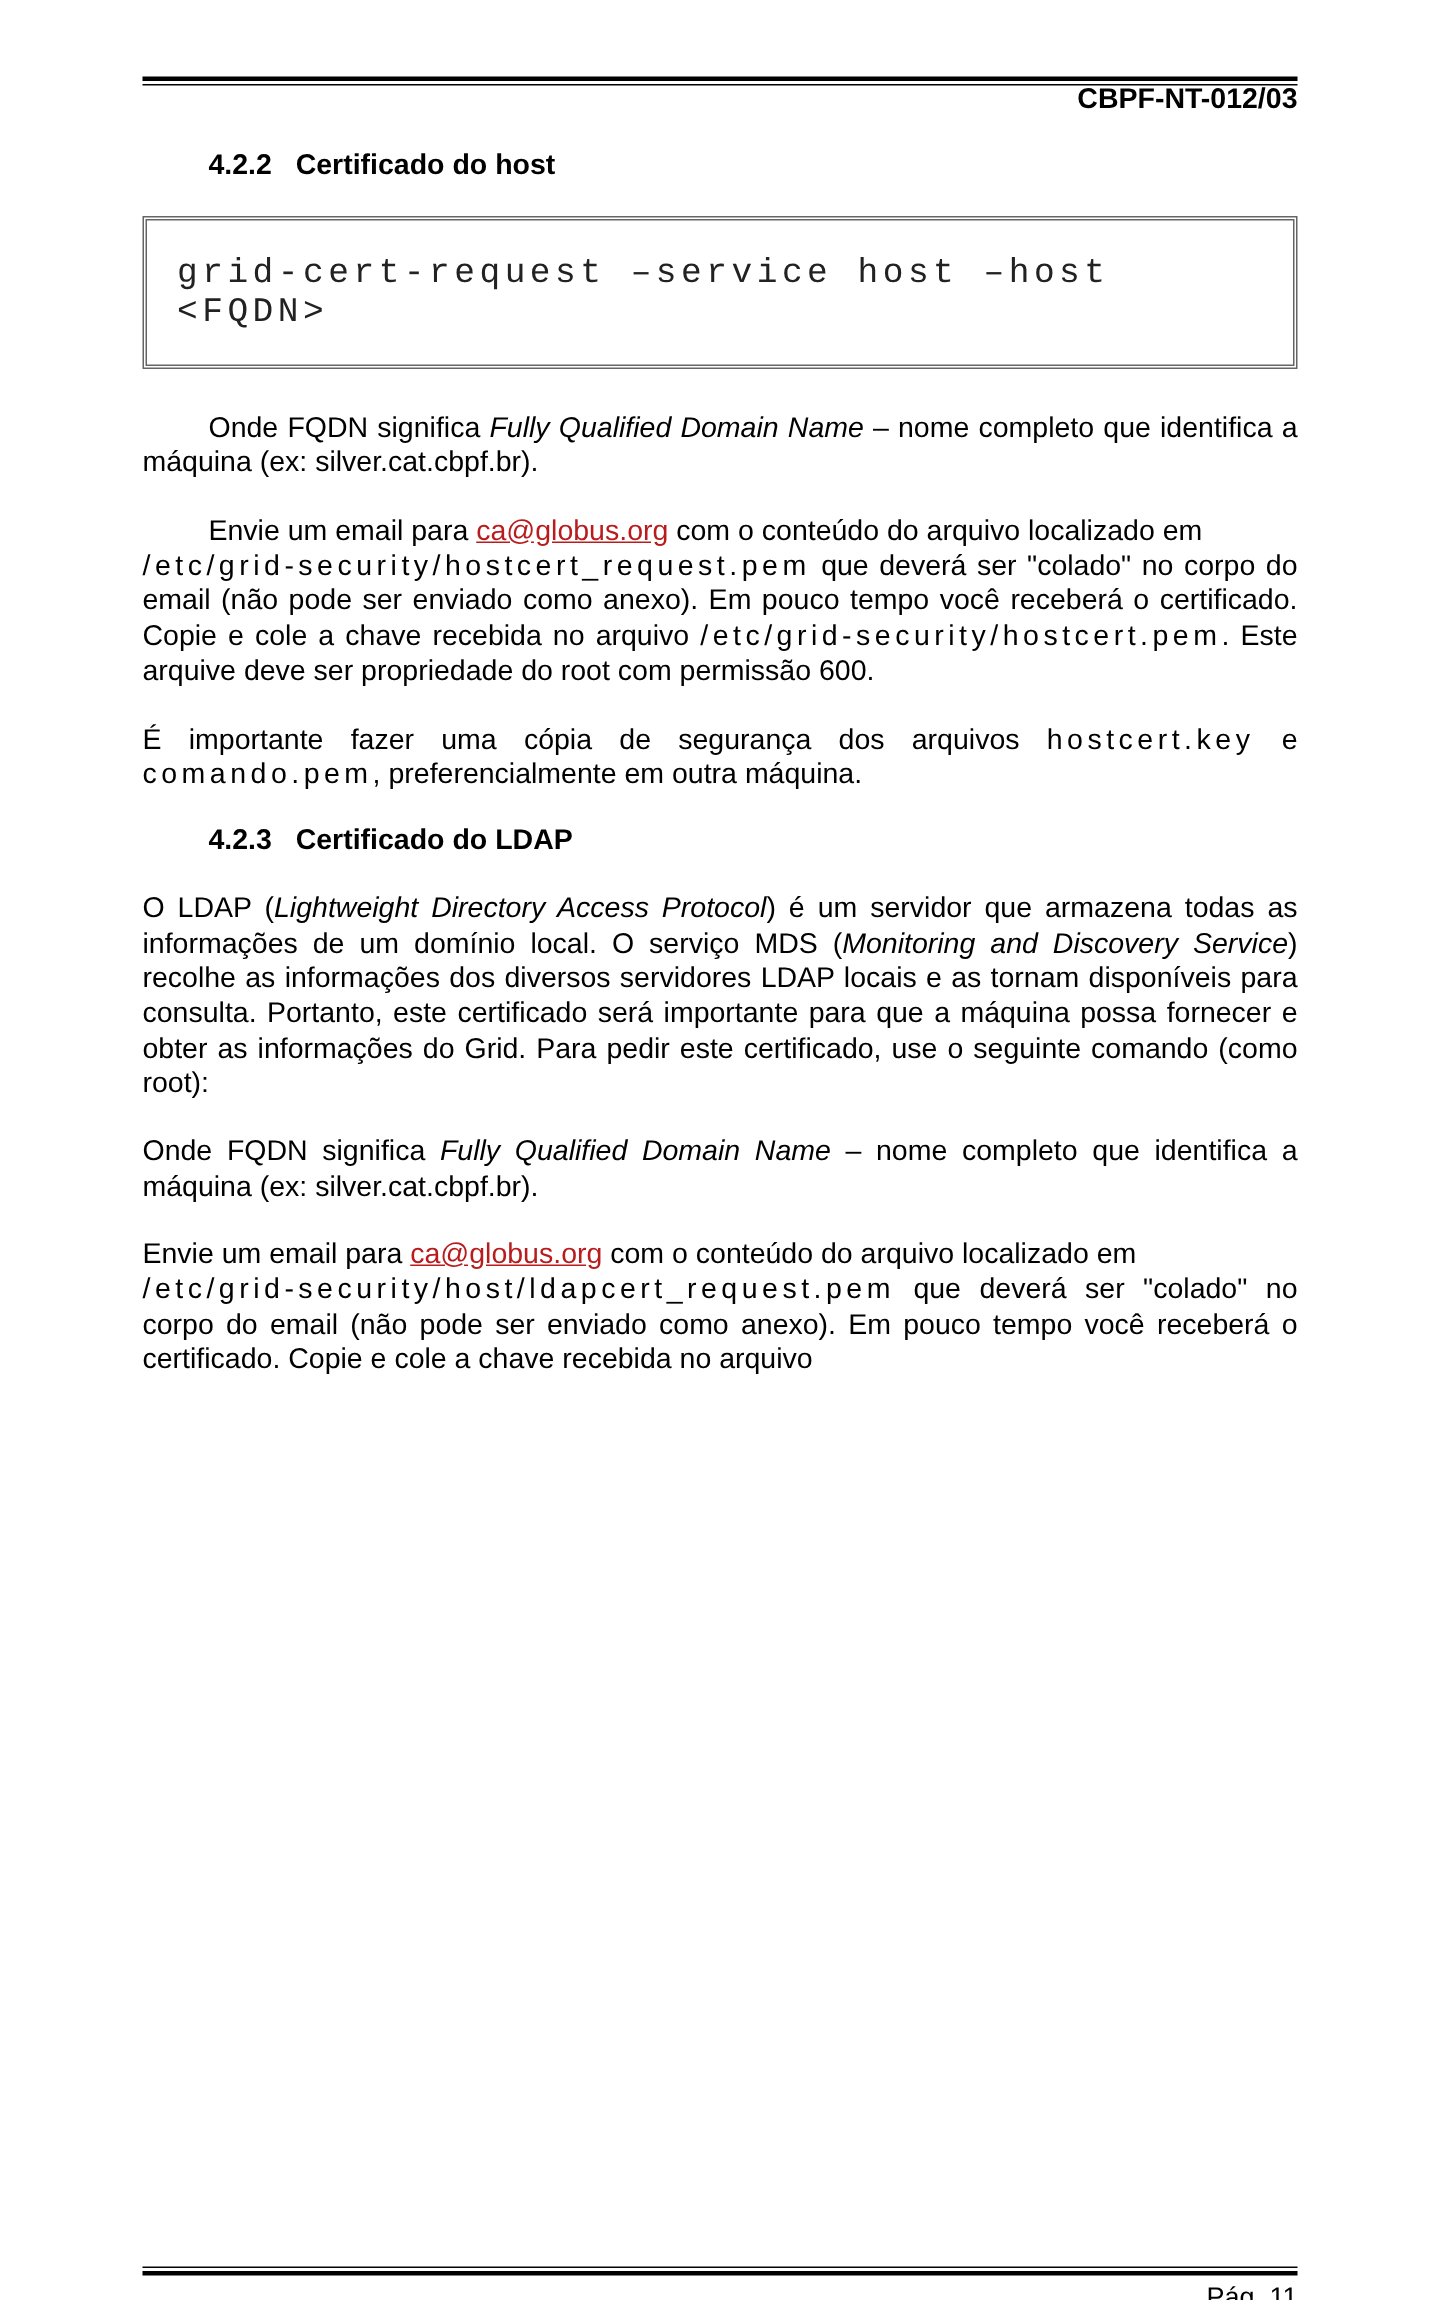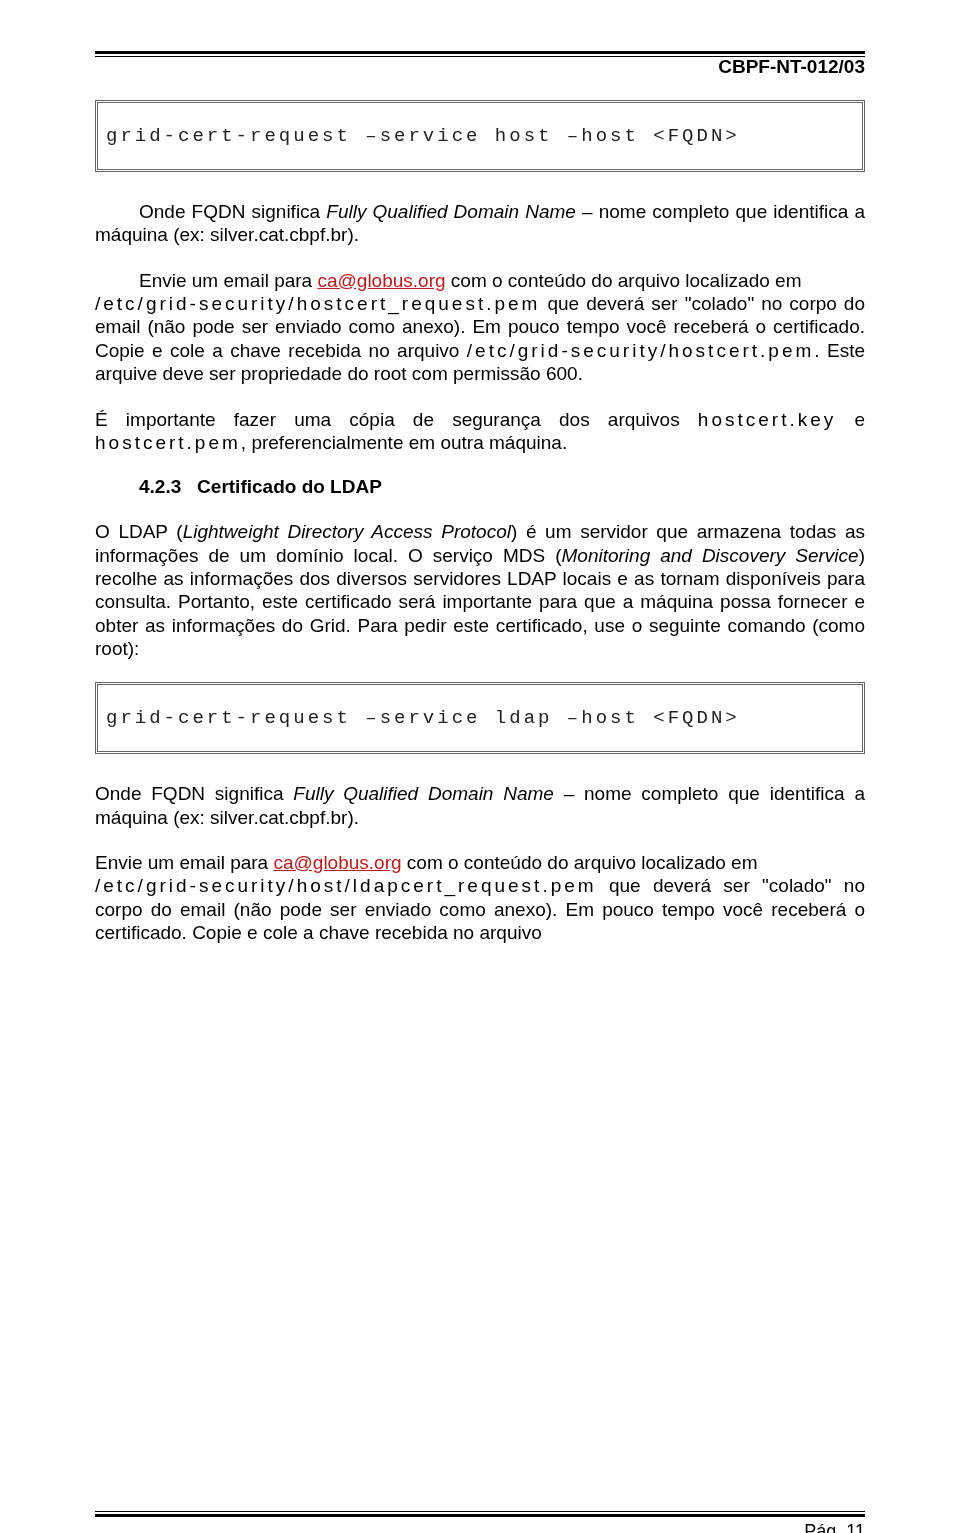--- a/index.html
+++ b/index.html
@@ -4,68 +4,68 @@
 <style>
 * { margin: 0; padding: 0; box-sizing: border-box; }
 html, body { width: 960px; background: #fff; font-family: Arial, Helvetica, sans-serif; color: #000; }
 .page { width: 960px; min-height: 1533px; padding: 18px 95px 60px 95px; position: relative; margin-top: 33px; }
 .hdr-line-top { border-top: 3px solid #000; margin-bottom: 2px; }
 .hdr-line-thin { border-top: 1px solid #000; }
 .hdr-code { text-align: right; font-weight: bold; font-size: 19px; margin-top: -1px; margin-bottom: 22px; }
 .sec-num { font-weight: bold; font-size: 19px; margin-bottom: 22px; padding-left: 44px; }
 .body-text { font-size: 19px; line-height: 1.23; text-align: justify; margin-bottom: 22px; }
 .indent { text-indent: 44px; }
-.code-box { border: 3px double #666; padding: 22px 8px; margin: 10px 0 28px 0; font-family: "Courier New", monospace; font-size: 19px; letter-spacing: 3px; color: #222; }
+.code-box { border: 3px double #666; padding: 22px 20px; margin: 10px 0 28px 0; font-family: "Courier New", monospace; font-size: 23px; letter-spacing: 3px; color: #222; }
 .mono { font-family: Liberation Sans, sans-serif; letter-spacing: 3px; }
 .italic { font-style: italic; }
 .link { color: #b91c1c; text-decoration: underline; }
 .ftr { position: absolute; left: 95px; right: 95px; bottom: 24px; }
 .ftr-lines { border-top: 1px solid #000; padding-top: 2px; }
 .ftr-lines-inner { border-top: 3px solid #000; }
 .ftr-txt { text-align: right; font-size: 18px; margin-top: 4px; }
 </style>
 </head>
 <body>
 
 <div class="page">
 
   <div class="hdr-line-top"></div>
   <div class="hdr-line-thin"></div>
   <div class="hdr-code">CBPF-NT-012/03</div>
 
+  <p class="sec-num">
+    <span>4.2.2</span>&nbsp;&nbsp;&nbsp;<span>Certificado do host</span>
+  </p>
 
 
   <div class="code-box">
     <span>grid-cert-request –service host –host &lt;FQDN&gt;</span>
   </div>
 
   <p class="body-text indent">
     <span>Onde FQDN significa </span><span class="italic">Fully Qualified Domain Name</span><span> – nome completo que identifica a máquina (ex: silver.cat.cbpf.br).</span>
   </p>
 
   <p class="body-text indent">
     <span>Envie um email para  </span><a href="#" class="link">ca@globus.org</a><span> com o conteúdo do arquivo localizado em </span><br>
     <span class="mono">/etc/grid-security/hostcert_request.pem</span><span> que deverá ser "colado" no corpo do email (não pode ser enviado como anexo). Em pouco tempo você receberá o certificado. Copie e cole a chave recebida no arquivo </span><span class="mono">/etc/grid-security/hostcert.pem</span><span>. Este arquive deve ser propriedade do root com permissão 600.</span>
   </p>
 
   <p class="body-text">
-    <span>É importante fazer uma cópia de segurança dos arquivos </span><span class="mono">hostcert.key</span><span> e </span><span class="mono">hostcert.pem</span><span>, preferencialmente em outra máquina.</span>
+    <span>É importante fazer uma cópia de segurança dos arquivos </span><span class="mono">hostcert.key</span><span> e </span><span class="mono">comando.pem</span><span>, preferencialmente em outra máquina.</span>
   </p>
 
   <p class="sec-num">
     <span>4.2.3</span>&nbsp;&nbsp;&nbsp;<span>Certificado do LDAP</span>
   </p>
 
   <p class="body-text">
     <span>O LDAP (</span><span class="italic">Lightweight Directory Access Protocol</span><span>) é um servidor que armazena todas as informações de um domínio local. O serviço MDS (</span><span class="italic">Monitoring and Discovery Service</span><span>) recolhe as informações  dos diversos servidores LDAP locais e as tornam disponíveis para consulta. Portanto, este certificado será importante para que a máquina possa fornecer e obter as informações do Grid. Para pedir este certificado, use o seguinte comando (como root):</span>
   </p>
 
-  <div class="code-box">
-    <span>grid-cert-request –service ldap –host &lt;FQDN&gt;</span>
-  </div>
 
   <p class="body-text">
     <span>Onde FQDN significa </span><span class="italic">Fully Qualified Domain Name</span><span> – nome completo que identifica a máquina (ex: silver.cat.cbpf.br).</span>
   </p>
 
   <p class="body-text">
     <span>Envie um email para </span><a href="#" class="link">ca@globus.org</a><span> com o conteúdo do arquivo localizado em</span><br>
     <span class="mono">/etc/grid-security/host/ldapcert_request.pem</span><span> que deverá ser "colado" no corpo do email (não pode ser enviado como anexo). Em pouco tempo você receberá o certificado. Copie e cole a chave recebida no arquivo</span>
   </p>
 

